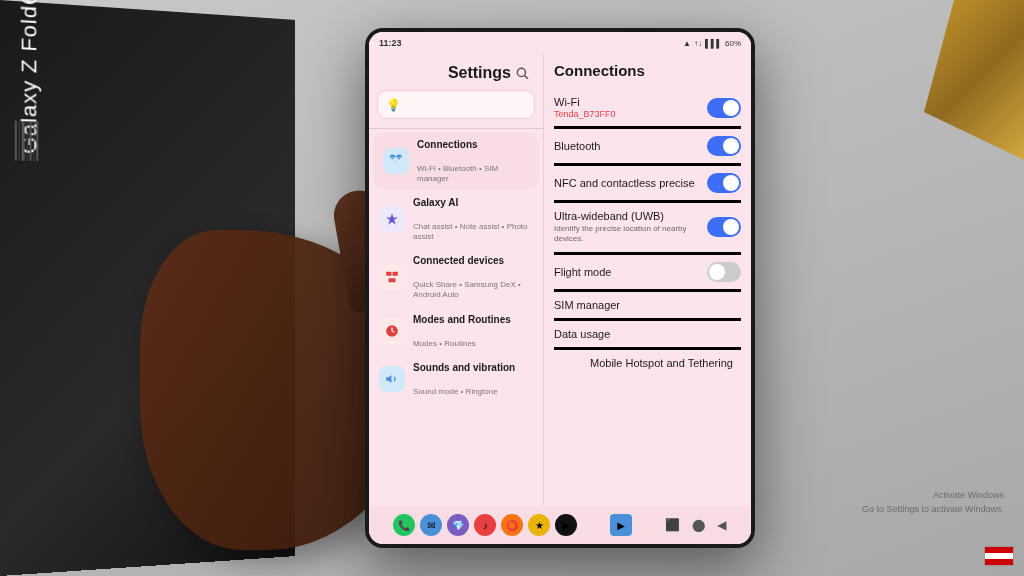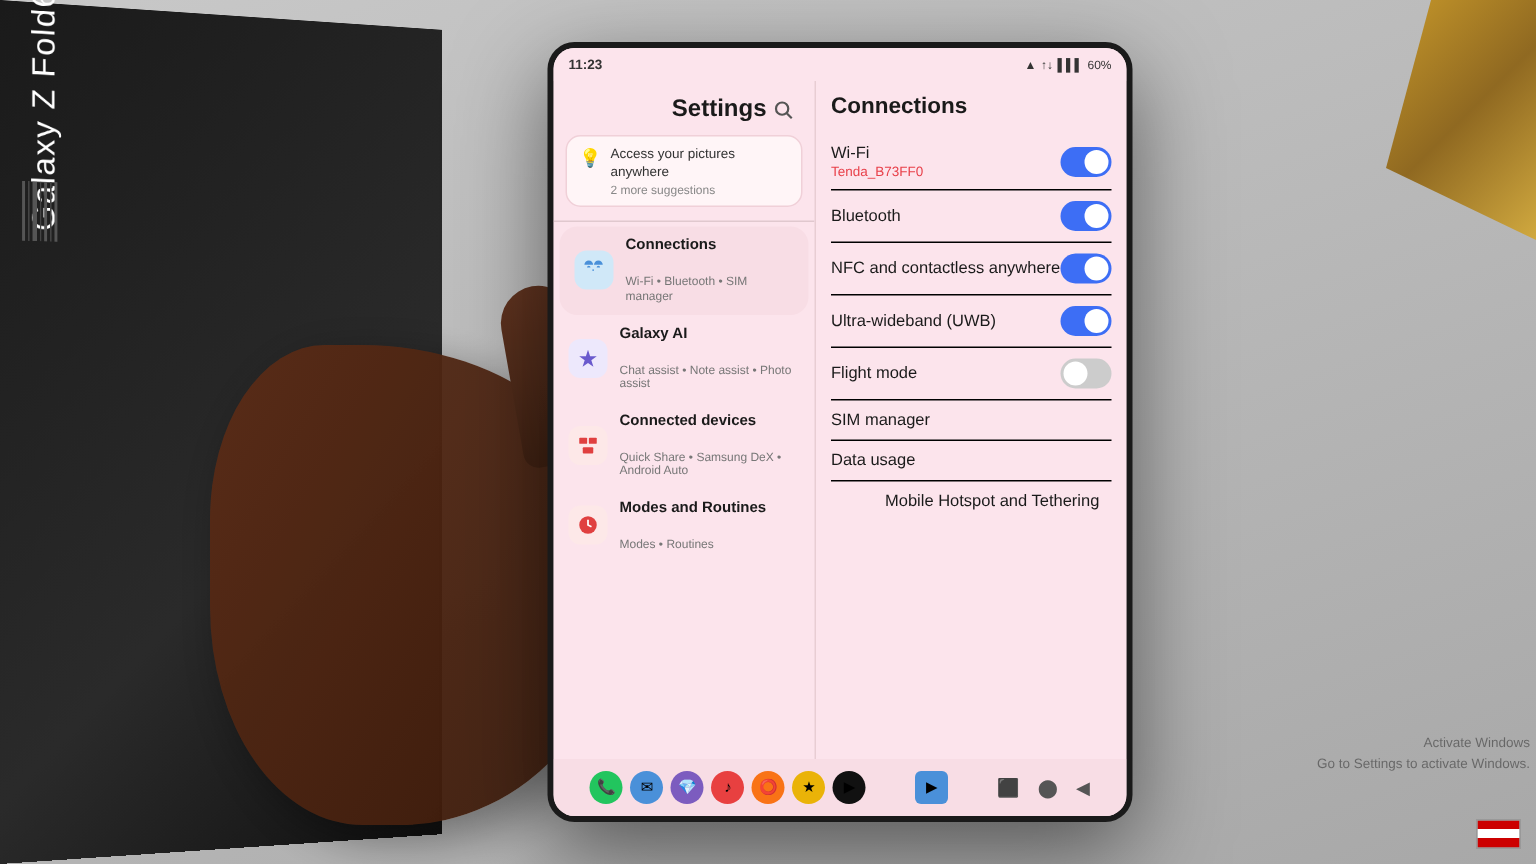--- a/index.html
+++ b/index.html
@@ -189,21 +189,21 @@
     }
     .connections-title {
       font-size: 15px;
       font-weight: 700;
       color: #1a1a1a;
       margin-bottom: 10px;
     }
 
     .conn-item {
       padding: 7px 0;
-      border-bottom: 1px solid #000000;
+      border-bottom: 3px solid #000000;
       display: flex;
       align-items: center;
       justify-content: space-between;
     }
     .conn-item:last-child { border-bottom: none; margin-left: 36px; }
     .conn-label { font-size: 11px; font-weight: 500; color: #1a1a1a; }
     .conn-sublabel { font-size: 9px; color: #e8404a; margin-top: 1px; }
     .conn-desc { font-size: 8px; color: #666; margin-top: 2px; line-height: 1.3; }
 
     
@@ -265,21 +265,21 @@
       width: 80px;
       height: 150px;
       background: linear-gradient(135deg, #d4a84b, #b8860b);
       clip-path: polygon(20% 0%, 100% 0%, 100% 100%, 0% 80%);
       opacity: 0.8;
     }
 
     
     .activate-watermark {
       position: absolute;
-      right: 4px;
+      right: 20px;
       bottom: 60px;
       color: rgba(0,0,0,0.4);
       font-size: 9px;
       text-align: right;
       line-height: 1.5;
     }
 
     
     .flag-icon {
       position: absolute;
@@ -349,24 +349,20 @@
           <div class="search-icon-btn">
             <svg width="14" height="14" viewBox="0 0 24 24" fill="none" stroke="#555" stroke-width="2.5">
               <circle cx="11" cy="11" r="7"></circle>
                 <line x1="16.5" y1="16.5" x2="22" y2="22"></line>
             </svg>
           </div>
         </div>
 
         <div class="suggestion-card">
           <span class="suggestion-icon">💡</span>
-          <div>
-            <div class="suggestion-text">Access your pictures anywhere</div>
-            <div class="suggestion-sub">2 more suggestions</div>
-          </div>
         </div>
 
         <div class="divider"></div>
 
         <div class="menu-item active">
           <div class="menu-icon" style="background:#d0e8f8;">
             <svg width="14" height="14" viewBox="0 0 24 24" fill="#4a90d9">
                 <path d="M1 6a5 5 0 0 1 10 0M4 9a2 2 0 0 1 4 0M12 6a5 5 0 0 1 10 0M15 9a2 2 0 0 1 4 0M12 12a1 1 0 1 1-2 0 1 1 0 0 1 2 0"></path>
               </svg>
           </div>
@@ -408,20 +404,32 @@
                 <circle cx="12" cy="12" r="10"></circle>
                 <path d="M12 6v6l4 2" stroke="#fff" stroke-width="2" fill="none"></path>
               </svg>
           </div>
           <div class="menu-text">
             <div class="menu-label">Modes and Routines</div>
             <div class="menu-sublabel">Modes • Routines</div>
           </div>
         </div>
 
+        <div class="menu-item">
+          <div class="menu-icon" style="background:#d0e8f8;">
+            <svg width="14" height="14" viewBox="0 0 24 24" fill="#4a90d9">
+                <path d="M11 5L6 9H2v6h4l5 4V5z"></path>
+                <path d="M15.54 8.46a5 5 0 0 1 0 7.07" stroke="#4a90d9" fill="none" stroke-width="2"></path>
+              </svg>
+          </div>
+          <div class="menu-text">
+            <div class="menu-label">Sounds and vibration</div>
+            <div class="menu-sublabel">Sound mode • Ringtone</div>
+          </div>
+        </div>
 
 
       </div>
 
       <div class="connections-panel">
         <div class="connections-title">Connections</div>
 
         <div class="conn-item">
           <div>
             <div class="conn-label">Wi-Fi</div>
@@ -432,28 +440,29 @@
 
         <div class="conn-item">
           <div>
             <div class="conn-label">Bluetooth</div>
           </div>
           <div class="toggle on"></div>
         </div>
 
         <div class="conn-item">
           <div>
-            <div class="conn-label">NFC and contactless anywhere</div>
+            <div class="conn-label">NFC and contactless precise</div>
           </div>
           <div class="toggle on"></div>
         </div>
 
         <div class="conn-item">
           <div style="flex:1;padding-right:8px;">
             <div class="conn-label">Ultra-wideband (UWB)</div>
+            <div class="conn-desc">Identify the precise location of nearby devices.</div>
           </div>
           <div class="toggle on"></div>
         </div>
 
         <div class="conn-item">
           <div>
             <div class="conn-label">Flight mode</div>
           </div>
           <div class="toggle off"></div>
         </div>

